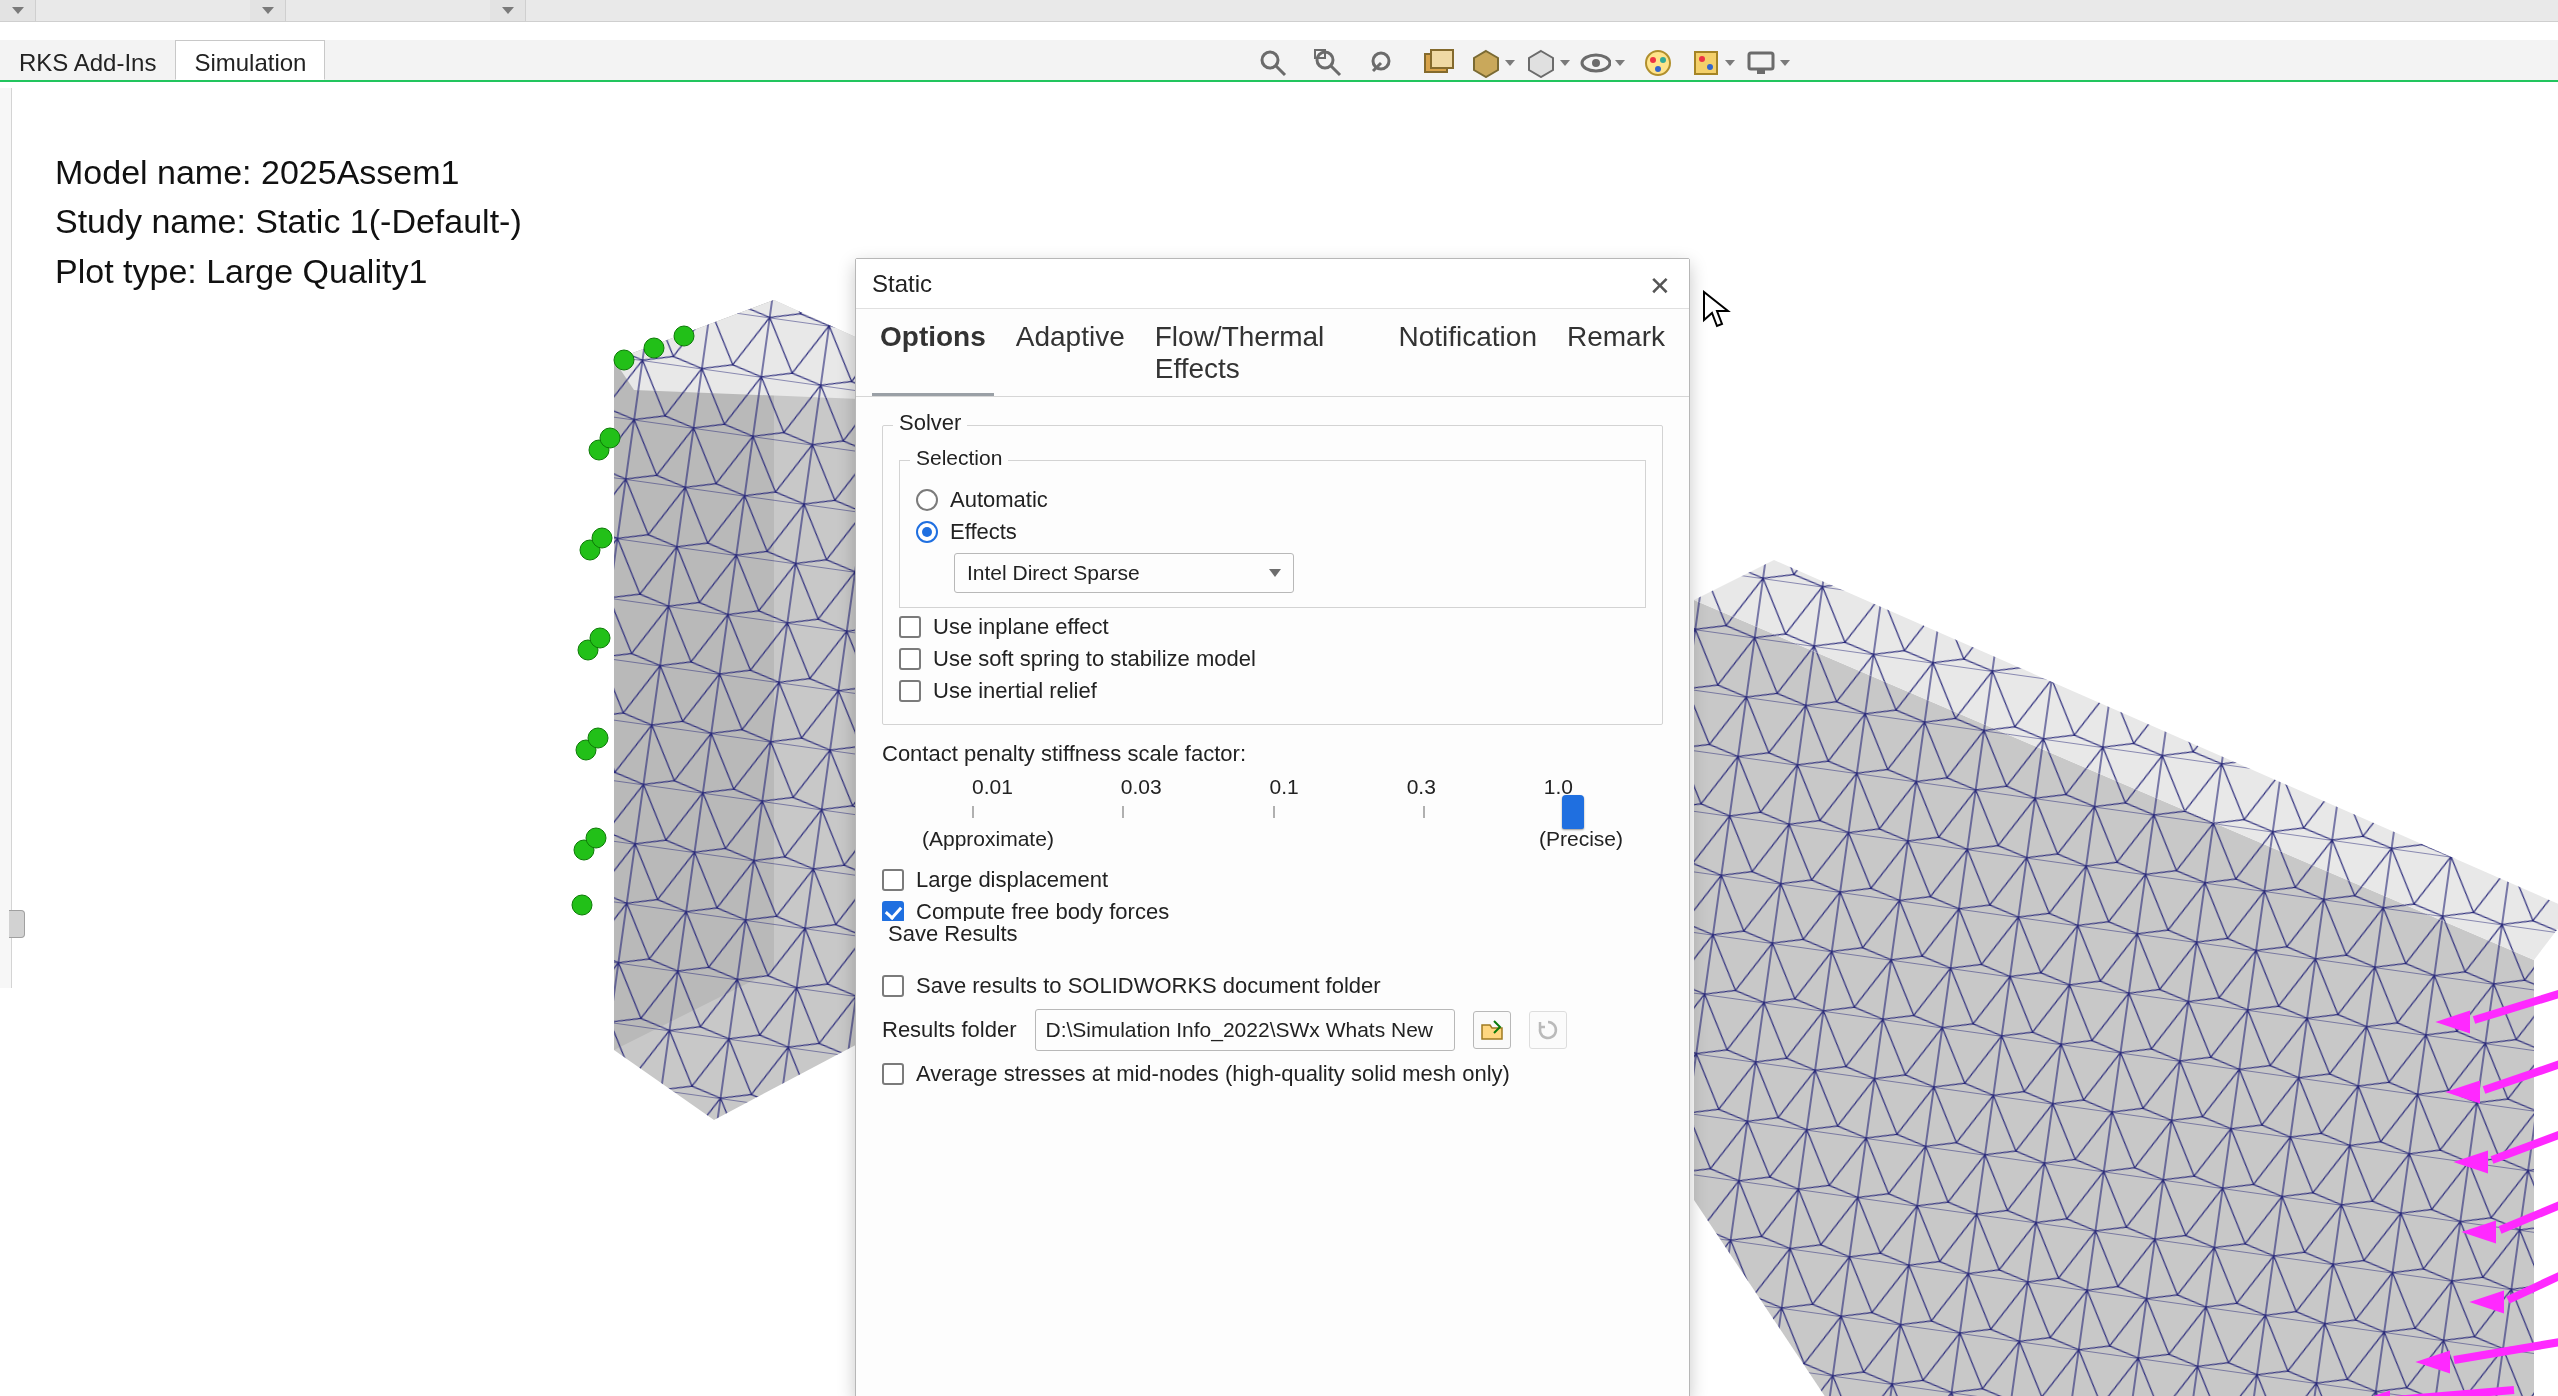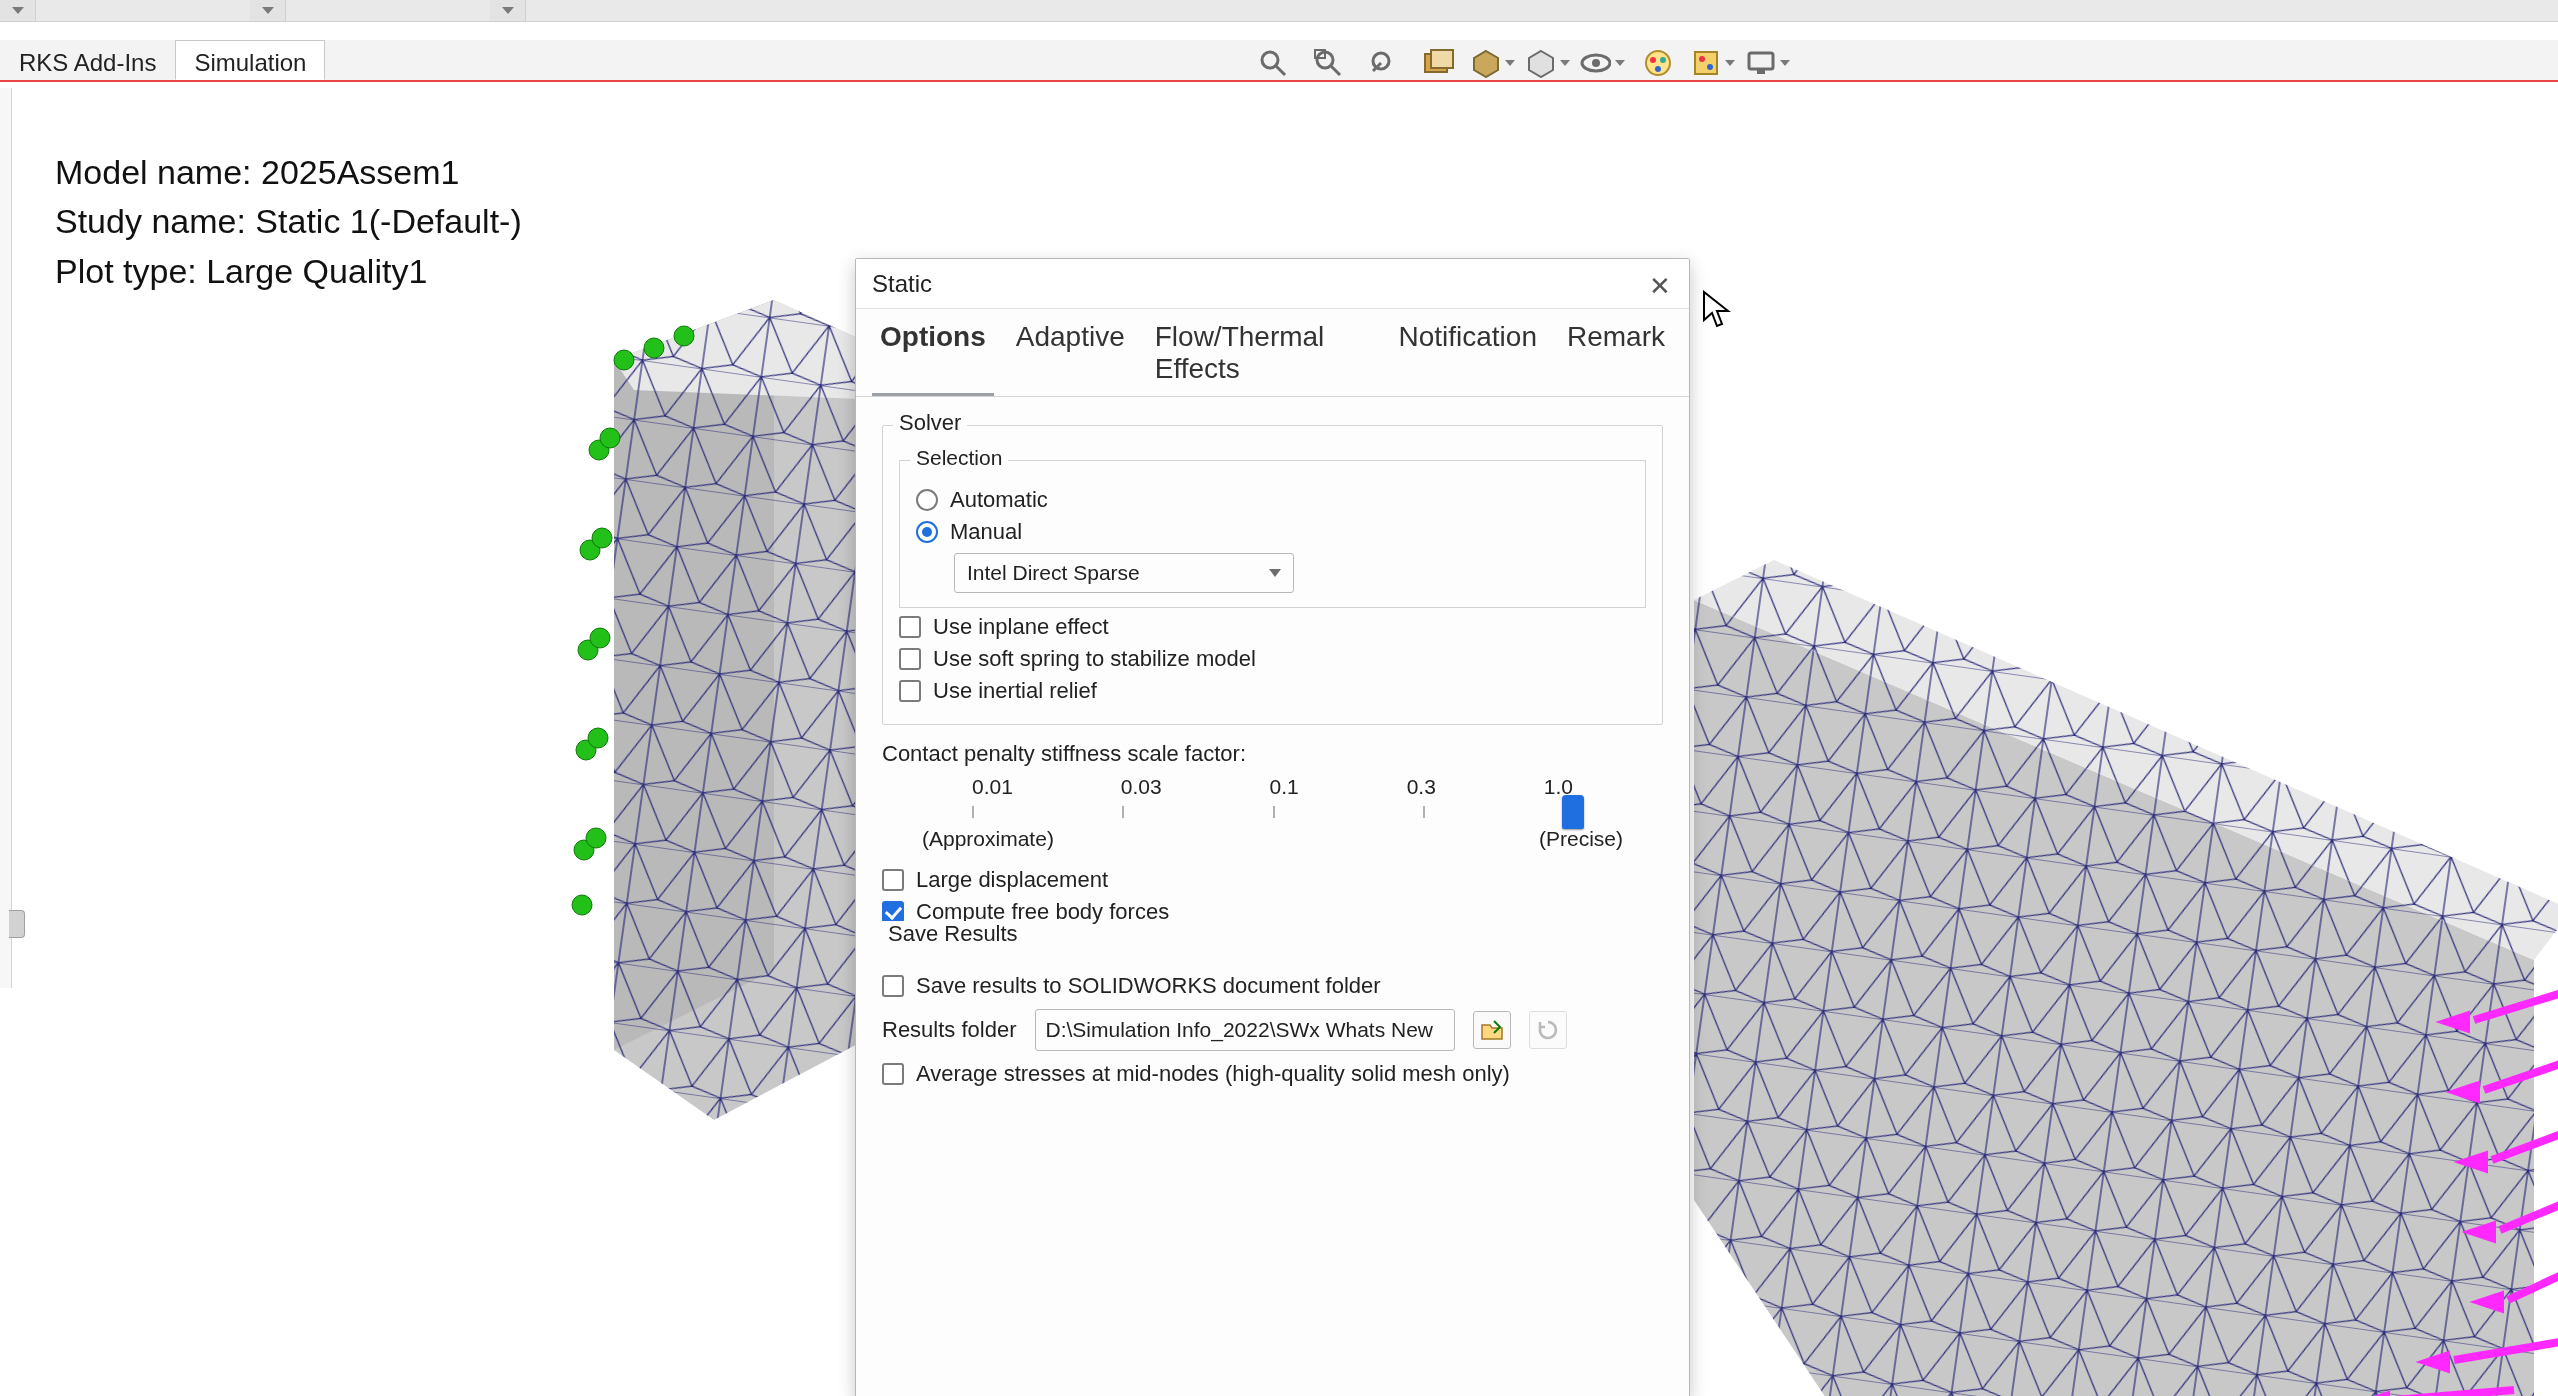--- a/index.html
+++ b/index.html
@@ -4,21 +4,21 @@
 <style>
   * { box-sizing: border-box; margin: 0; padding: 0; font-family: "Segoe UI", Tahoma, sans-serif; }
   body { width: 2558px; height: 1396px; overflow: hidden; background: #ffffff; position: relative; }
 
   
   .topstrip { position: absolute; top: 0; left: 0; width: 100%; height: 22px; background: #e9e9e9; border-bottom: 1px solid #cfcfcf; }
   .topstrip .dd { position: absolute; top: 0; height: 21px; width: 36px; background: #e3e3e3; border-right: 1px solid #cfcfcf; display:flex; align-items:center; justify-content:center; }
   .topstrip .dd::after { content:""; border-left:6px solid transparent; border-right:6px solid transparent; border-top:7px solid #7a7a7a; }
 
   
-  .ribbon-row { position: absolute; top: 40px; left: 0; height: 42px; width: 100%; background: #f3f3f3; border-bottom: 2px solid #ef4444; }
+  .ribbon-row { position: absolute; top: 40px; left: 0; height: 42px; width: 100%; background: #f3f3f3; border-bottom: 2px solid #22c55e; }
   .ribbon-tabs { display:flex; height:100%; }
   .ribbon-tab { padding: 8px 18px; font-size: 24px; color:#222; border: 1px solid transparent; }
   .ribbon-tab.active { background:#ffffff; border:1px solid #c8c8c8; border-bottom:1px solid #ffffff; }
   .ribbon-tab.inactive { border-bottom:2px solid transparent; }
 
   
   .view-toolbar { position:absolute; top:35px; left:1250px; height:55px; display:flex; gap:10px; align-items:center; }
   .vtb-btn { width:45px; height:45px; display:flex; align-items:center; justify-content:center; border-radius:3px; }
   .vtb-drop::after { content:""; margin-left:4px; border-left:5px solid transparent; border-right:5px solid transparent; border-top:6px solid #7a7a7a; }
 
@@ -240,21 +240,21 @@
       <div class="legend">Solver</div>
 
       <div class="subgroup">
         <div class="legend">Selection</div>
         <div class="radio-row">
           <span class="radio off"></span>
           <span>Automatic</span>
         </div>
         <div class="radio-row">
           <span class="radio on"></span>
-          <span>Manual</span>
+          <span>Effects</span>
         </div>
         <div class="select">
           <span>Intel Direct Sparse</span>
           <span class="chev"></span>
         </div>
       </div>
 
       <div class="check-row">
         <span class="chk"></span>
         <span>Use inplane effect</span>

